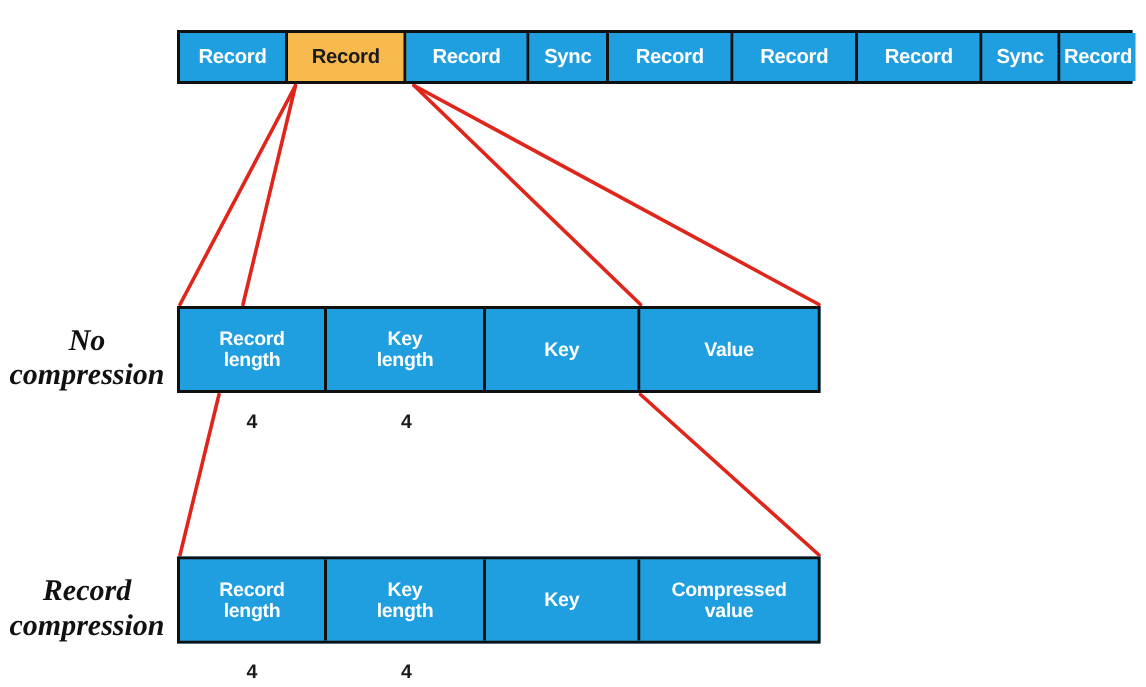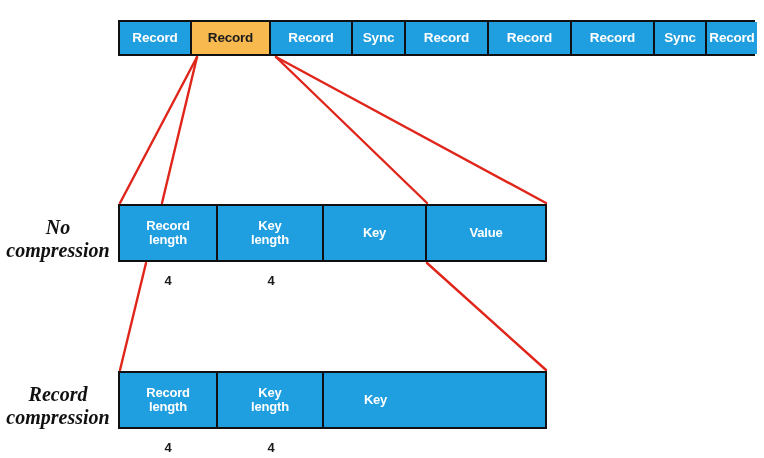--- a/index.html
+++ b/index.html
@@ -159,18 +159,20 @@
   <div class="size-note" id="size-nocomp-keylen">4</div>
 
   <div class="row-label" id="label-reccomp">Record
 compression</div>
   <div class="block-row detail-row" id="row-reccomp">
       <div class="cell" style="width: 98px; flex: 0 0 98px;">Record
 length</div>
       <div class="cell" style="width: 106px; flex: 0 0 106px;">Key
 length</div>
       <div class="cell" style="width: 103px; flex: 0 0 103px;">Key</div>
+      <div class="cell" style="width: 118px; flex: 0 0 118px;">Compressed
+value</div>
     </div>
 
   <div class="size-note" id="size-reccomp-reclen">4</div>
   <div class="size-note" id="size-reccomp-keylen">4</div>
 
 </div>
 
 </body></html>

